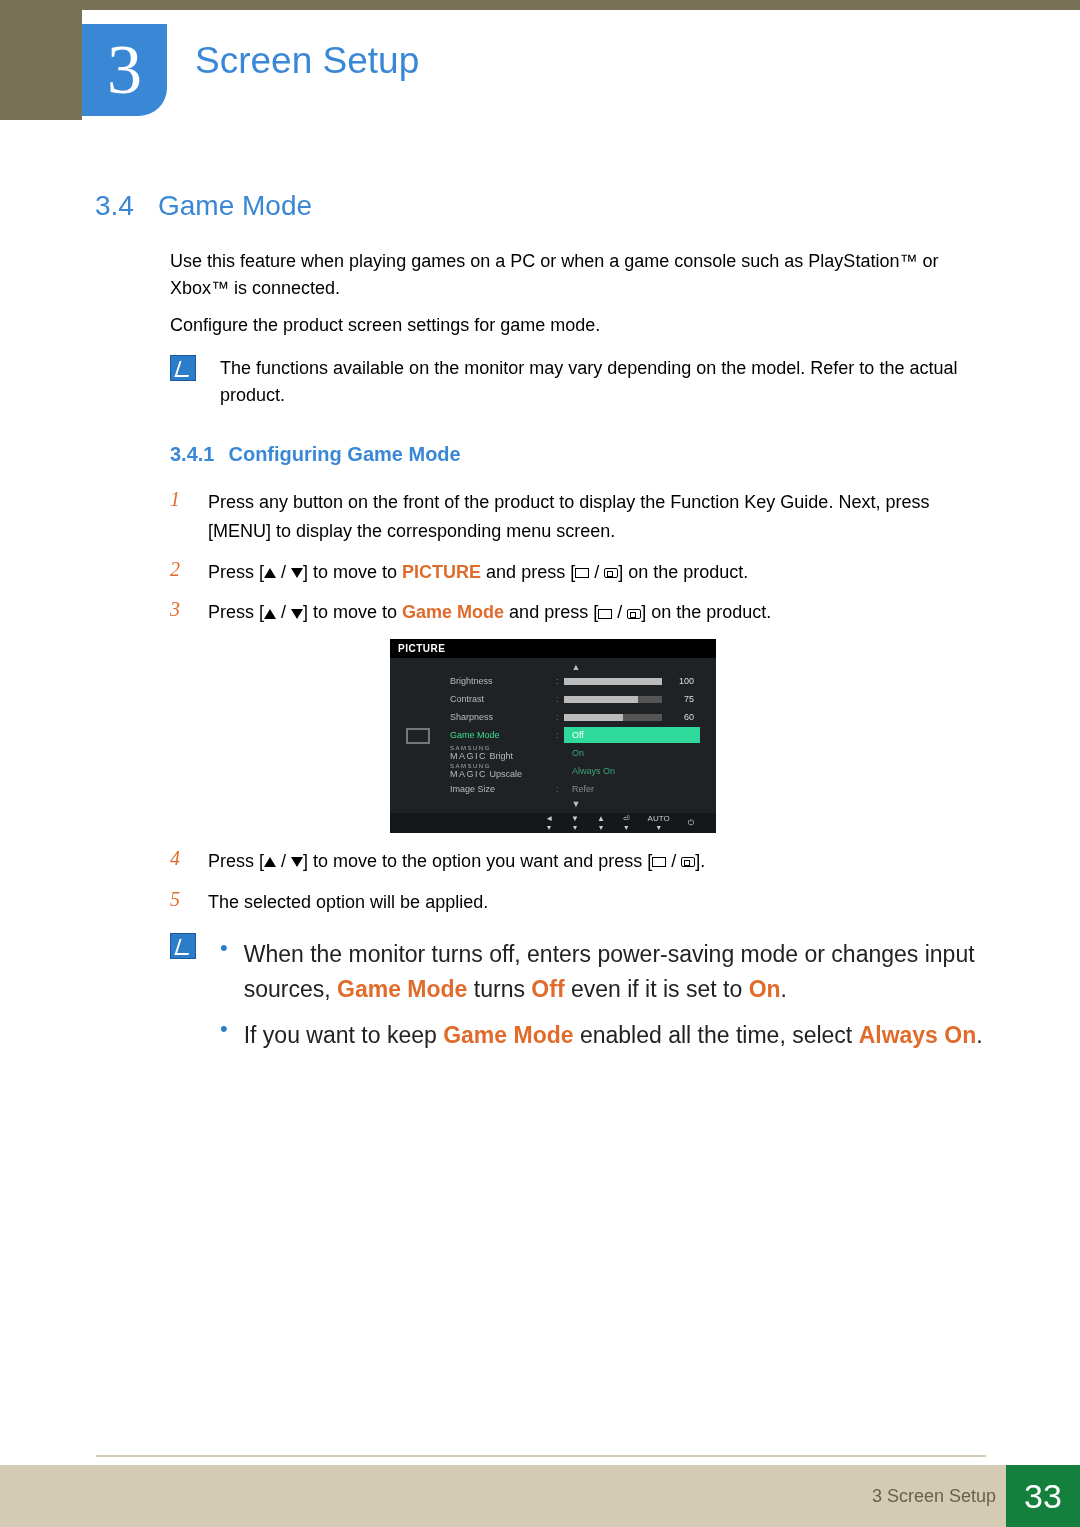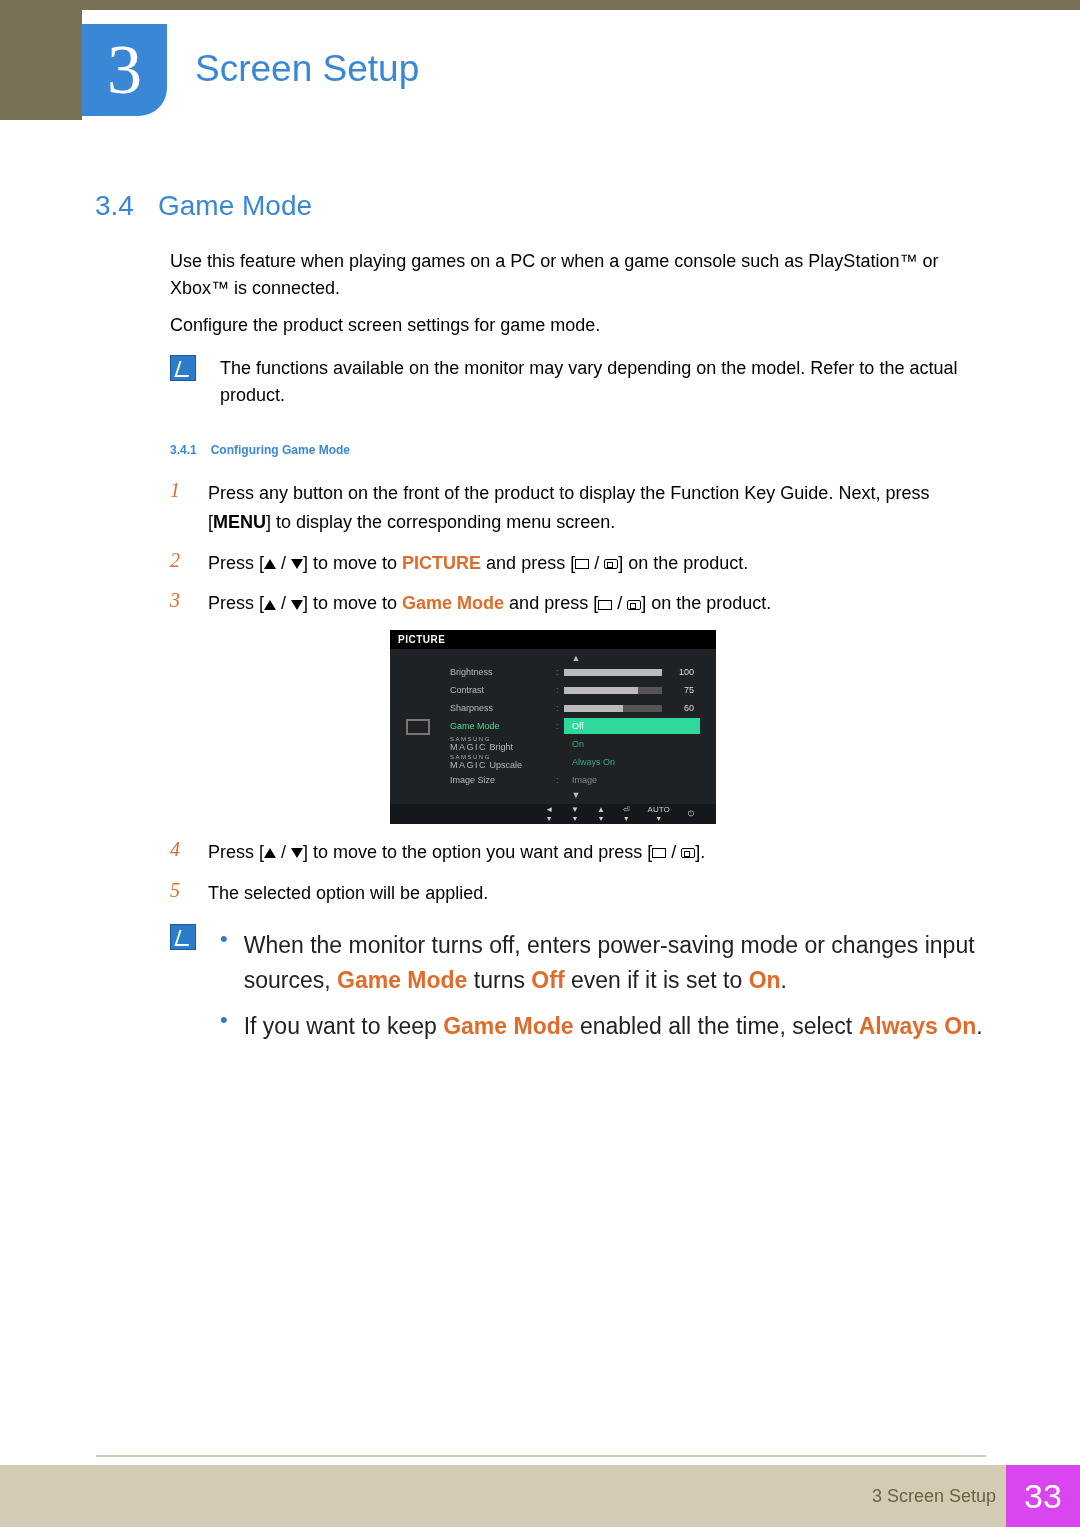--- a/index.html
+++ b/index.html
@@ -14,43 +14,43 @@
   .top-bar { position:absolute; top:0; left:0; width:1080px; height:10px; background:#7a7257; }
   .side-bar-top { position:absolute; top:10px; left:0; width:82px; height:110px; background:#7a7257; }
 
   .chapter-tab {
     position:absolute; top:24px; left:82px; width:85px; height:92px;
     background:#3a87d6; border-radius:0 0 28px 0; display:flex;
     align-items:center; justify-content:center;
   }
   .chapter-tab span { color:#fff; font-size:70px; font-weight:300; font-family: "Times New Roman", serif; }
 
-  .chapter-title { position:absolute; top:48px; left:195px; font-size:37px; color:#3a87d6; }
+  .chapter-title { position:absolute; top:40px; left:195px; font-size:37px; color:#3a87d6; }
 
   .content { position:absolute; top:190px; left:95px; width:895px; }
 
   .sec-row { display:flex; align-items:baseline; gap:8px; margin-bottom:26px; }
   .sec-num { font-size:28px; color:#3a87d6; width:55px; }
   .sec-title { font-size:28px; color:#3a87d6; }
 
   .body-text { font-size:18px; color:#000; line-height:1.5; margin-left:75px; margin-bottom:10px; }
 
   .note-row { display:flex; align-items:flex-start; margin-top:16px; margin-bottom:14px; margin-left:75px; gap:24px; }
   .note-icon { width:26px; height:26px; background:#2b7cc9; border:1px solid #1a5a9a; position:relative; flex-shrink:0; }
   .note-icon::after { content:""; position:absolute; left:6px; top:5px; width:12px; height:14px; border-left:2px solid #fff; border-bottom:2px solid #fff; transform:skewX(-18deg); }
   .note-text { font-size:18px; color:#000; line-height:1.5; }
 
-  .sub-heading { display:flex; gap:14px; font-size:12px; color:#3a87d6; font-weight:bold; margin:34px 0 22px 75px; }
+  .sub-heading { display:flex; gap:14px; font-size:20px; color:#3a87d6; font-weight:bold; margin:34px 0 22px 75px; }
 
   .steps { margin-left:75px; }
   .step { display:flex; gap:22px; margin-bottom:12px; }
   .step-num { font-size:20px; color:#e06b2a; width:16px; flex-shrink:0; font-style:italic; font-family:"Times New Roman", serif; }
   .step-body { font-size:18px; color:#000; line-height:1.6; }
   .hl-orange { color:#e06b2a; font-weight:bold; }
-  .hl-menu { font-weight:bold; }
+  .hl-menu { font-weight:normal; }
 
   .arrow-up { display:inline-block; width:0; height:0; border-left:6px solid transparent; border-right:6px solid transparent; border-bottom:10px solid #000; vertical-align:middle;}
   .arrow-down { display:inline-block; width:0; height:0; border-left:6px solid transparent; border-right:6px solid transparent; border-top:10px solid #000; vertical-align:middle;}
   .rect-icon { display:inline-block; width:14px; height:10px; border:1.5px solid #000; vertical-align:middle;}
   .source-icon { display:inline-block; width:14px; height:10px; border:1.5px solid #000; border-radius:2px; position:relative; vertical-align:middle;}
   .source-icon::after { content:""; position:absolute; left:2px; top:2px; width:4px; height:4px; border:1px solid #000; }
 
   
   .osd { width:326px; margin: 12px 0 14px 295px; background:#1f2224; color:#b9b9b9; font-size:9px; }
   .osd-title { background:#000; color:#fff; font-size:10px; padding:4px 8px; font-weight:bold; letter-spacing:0.5px;}
@@ -76,21 +76,21 @@
 
   .bullets { margin-top:4px; }
   .bullet-row { display:flex; gap:16px; margin-bottom:10px; }
   .dot { color:#2b7cc9; font-size:22px; line-height:1; }
   .btxt { font-size:23px; line-height:1.55; }
 
   
   .footer-line { position:absolute; left:96px; bottom:70px; width:890px; height:2px; background:#d3cbb3; }
   .footer { position:absolute; left:0; bottom:0; width:1080px; height:62px; background:#d3cbb3; display:flex; justify-content:flex-end; align-items:center; padding-right:0;}
   .foot-text { color:#6a6248; font-size:18px; margin-right:10px;}
-  .pg-box { width:74px; height:62px; background:#d946ef; color:#fff; display:flex; align-items:center; justify-content:center; font-size:34px; }
+  .pg-box { width:74px; height:62px; background:#15803d; color:#fff; display:flex; align-items:center; justify-content:center; font-size:34px; }
 </style>
 </head>
 <body>
 
 <div class="top-bar"></div>
 <div class="side-bar-top"></div>
 
 <div class="chapter-tab">
   <span>3</span>
 </div>
@@ -185,21 +185,21 @@
         <div class="osd-row">
           <div class="lbl"><span class="magic">SAMSUNG</span><span style="letter-spacing:1.5px">MAGIC</span> <span>Upscale</span></div>
             <div class="colon"></div>
           <div class="opt-box">
               <div class="opt">Always On</div>
             </div>
         </div>
         <div class="osd-row">
           <div class="lbl">Image Size</div>
             <div class="colon">:</div>
-          <div style="color:#888;padding-left:8px">Image</div>
+          <div style="color:#888;padding-left:8px">Refer</div>
         </div>
         <div class="arr-sm down">▼</div>
       </div>
     </div>
     <div class="osd-ctrl">
       <div class="ctl-icon">◄<span>▾</span></div>
       <div class="ctl-icon">▼<span>▾</span></div>
       <div class="ctl-icon">▲<span>▾</span></div>
       <div class="ctl-icon">⏎<span>▾</span></div>
       <div class="ctl-icon">

